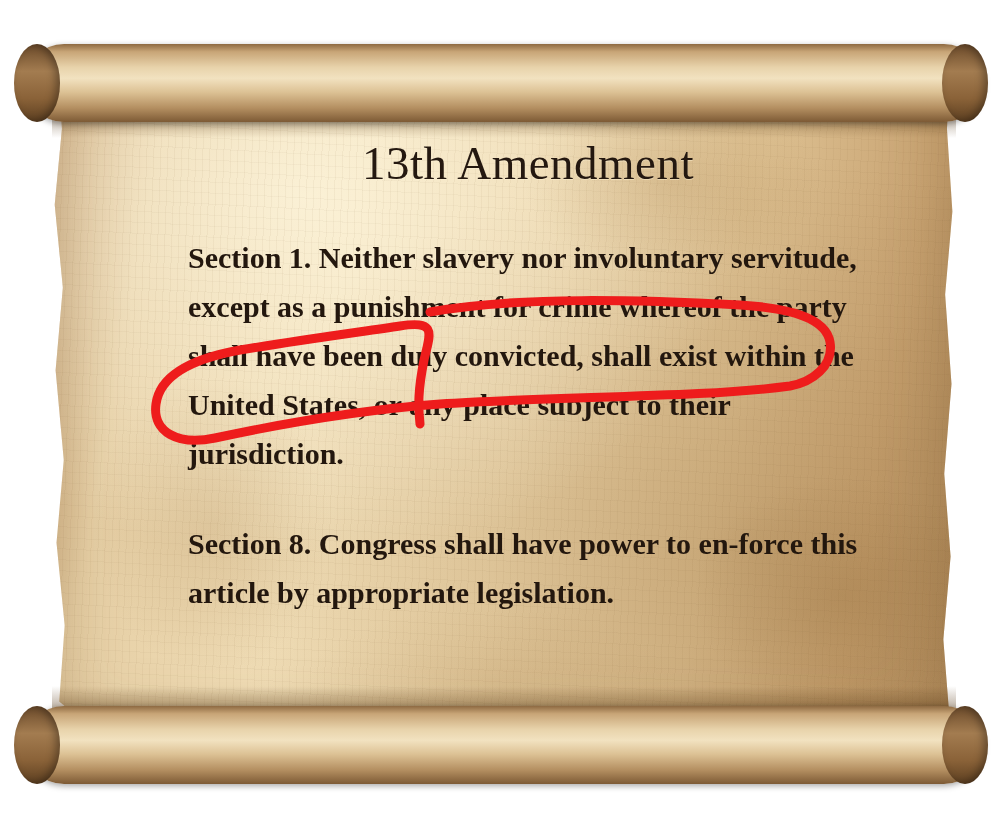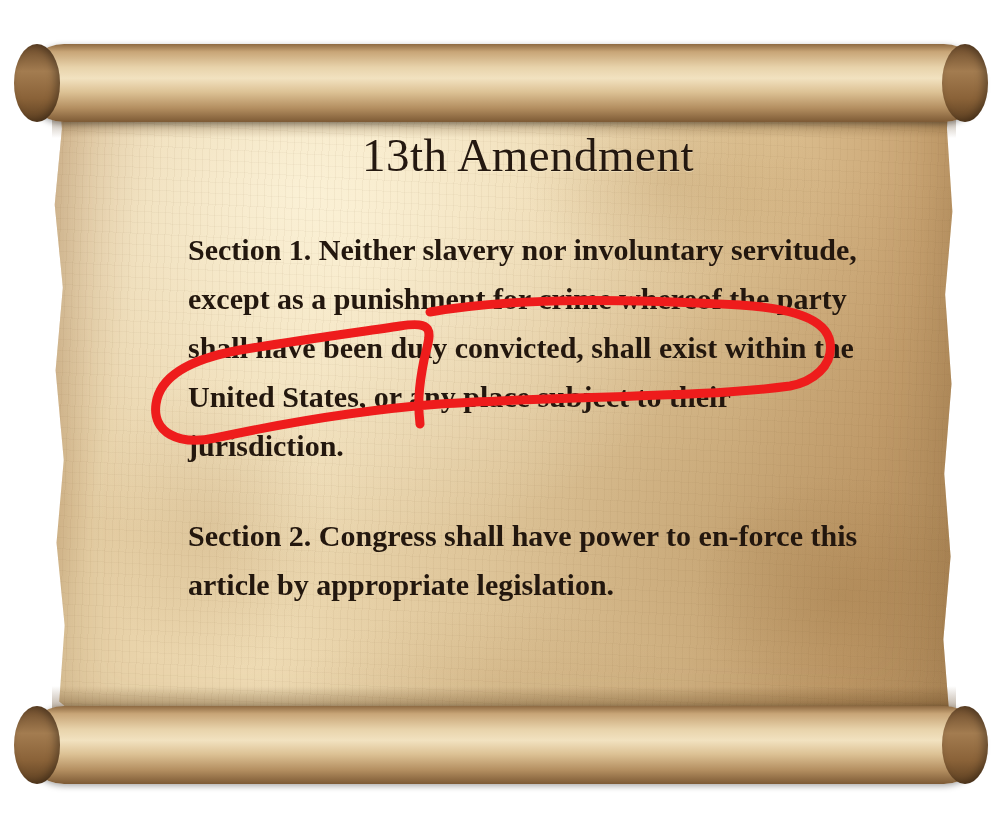--- a/index.html
+++ b/index.html
@@ -96,21 +96,21 @@
     height: 22px;
     pointer-events: none;
   }
   .roll-shade-top { top: 116px; background: linear-gradient(180deg, rgba(90,60,25,0.40), rgba(90,60,25,0)); }
   .roll-shade-bottom { top: 686px; background: linear-gradient(0deg, rgba(90,60,25,0.40), rgba(90,60,25,0)); }
 
   
   .doc-text {
     position: absolute;
     left: 188px;
-    top: 128px;
+    top: 136px;
     width: 680px;
     color: #2a1d12;
   }
   .doc-title {
     font-size: 47px;
     letter-spacing: 0.5px;
     text-align: center;
     margin: 0 0 44px 0;
     font-weight: 400;
     color: #241810;
@@ -152,21 +152,21 @@
   <div class="roll roll-bottom"></div>
 
   <div class="roll-cap cap-tl"></div>
   <div class="roll-cap cap-tr"></div>
   <div class="roll-cap cap-bl"></div>
   <div class="roll-cap cap-br"></div>
 
   <div class="doc-text">
     <h1 class="doc-title">13th Amendment</h1>
     <p class="doc-para">Section 1. Neither slavery nor involuntary servitude, except as a punishment for crime whereof the party shall have been duly convicted, shall exist within the United States, or any place subject to their jurisdiction.</p>
-    <p class="doc-para">Section 2. Congress shall have power to en-force this article by appropriate legislation.</p>
+    <p class="doc-para">Section 8. Congress shall have power to en-force this article by appropriate legislation.</p>
   </div>
 
   <svg class="annotation-layer" width="1008" height="830" viewBox="0 0 1008 830">
     <path d="M 430 312
              C 520 296, 640 300, 740 305
              C 790 308, 826 318, 830 342
              C 834 366, 812 382, 790 386
              C 700 398, 560 396, 440 404
              C 360 410, 280 424, 215 438
              C 178 446, 152 432, 156 404

